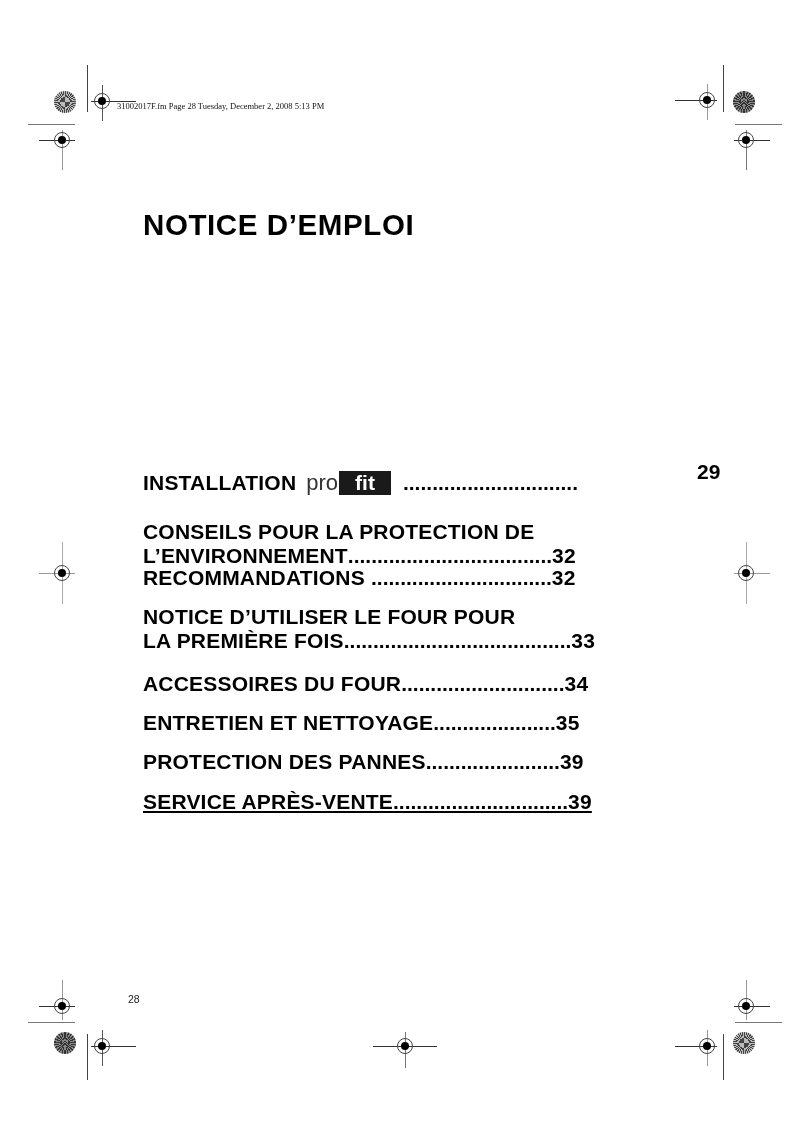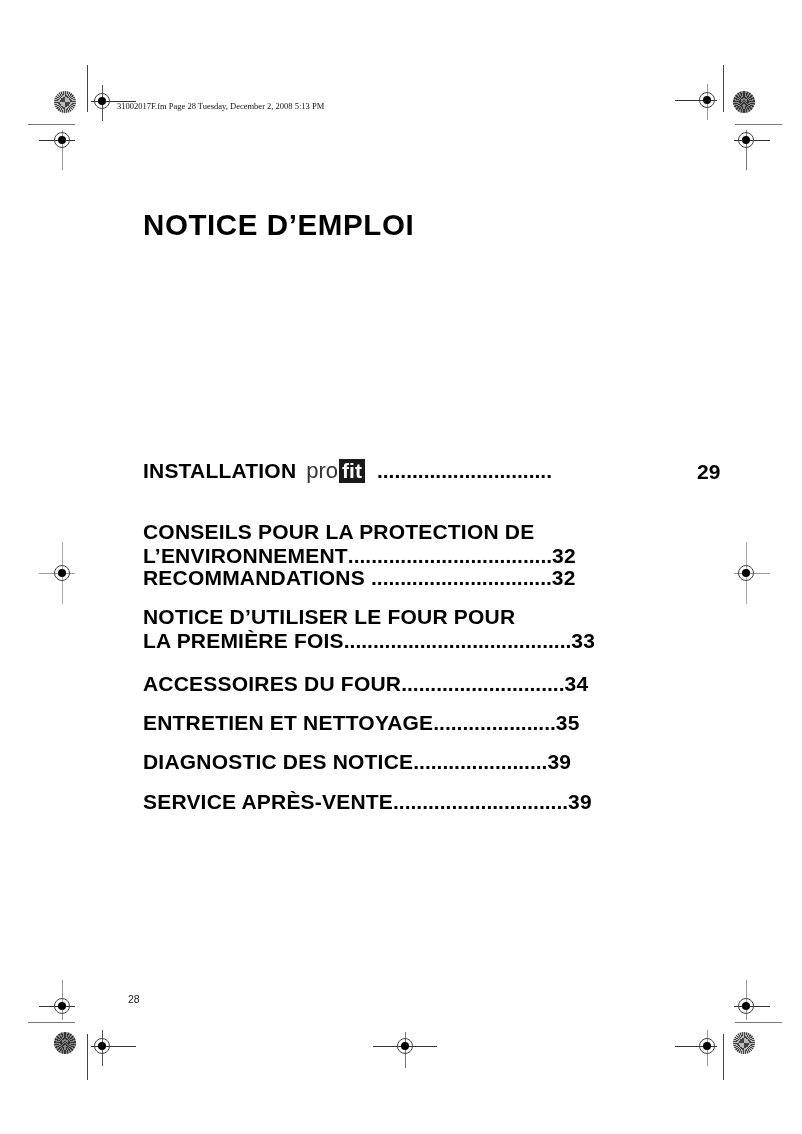--- a/index.html
+++ b/index.html
@@ -21,22 +21,23 @@
     position: absolute; left: 143px; font-size: 21px; font-weight: bold;
     white-space: nowrap; letter-spacing: 0.2px; line-height: 24px;
   }
   .toc-line .dots { letter-spacing: 0px; }
   .profit {
     display: inline-block; vertical-align: baseline; margin-left: 10px;
     font-weight: normal; font-size: 22px; color: #333; letter-spacing: 0;
   }
   .profit .fit {
     display: inline-block; background: #1a1a1a; color: #fff;
-    padding: 0 3px; margin-left: 1px; line-height: 24px; font-weight: bold;
+    padding: 0 16px; margin-left: 1px; line-height: 24px; font-weight: bold;
     font-size: 21px;
+    margin-top: 12px;
   }
   .page-29 {
     position: absolute; left: 697px; top: 460px; font-size: 21px;
     font-weight: bold; line-height: 24px;
   }
   .note {
     left: 143px; top: 950px; font-size: 10.4px; font-weight: bold;
     line-height: 14px; width: 500px; color: #111;
   }
   .pagenum {
@@ -94,24 +95,24 @@
 
   <div class="toc-line" style="top:672px;">
     <span>ACCESSOIRES DU FOUR</span><span class="dots">............................</span><span>34</span>
   </div>
 
   <div class="toc-line" style="top:711px;">
     <span>ENTRETIEN ET NETTOYAGE</span><span class="dots">.....................</span><span>35</span>
   </div>
 
   <div class="toc-line" style="top:750px;">
-    <span>DIAGNOSTIC DES NOTICE</span><span class="dots">.......................</span><span>39</span>
-  </div>
-
-  <div class="toc-line" style="top:790px;">
+    <span>PROTECTION DES PANNES</span><span class="dots">.......................</span><span>39</span>
+  </div>
+
+  <div class="toc-line" style="top:790px;text-decoration:underline;">
     <span>SERVICE APRÈS-VENTE</span><span class="dots">..............................</span><span>39</span>
   </div>
 </div>
 
 <div class="abs note">
 </div>
 <div class="abs pagenum">28</div>
 
 <div class="trim" style="left:87px;top:65px;width:1px;height:47px;"></div>
 <div class="starburst" style="left:54px;top:91px;"></div>

